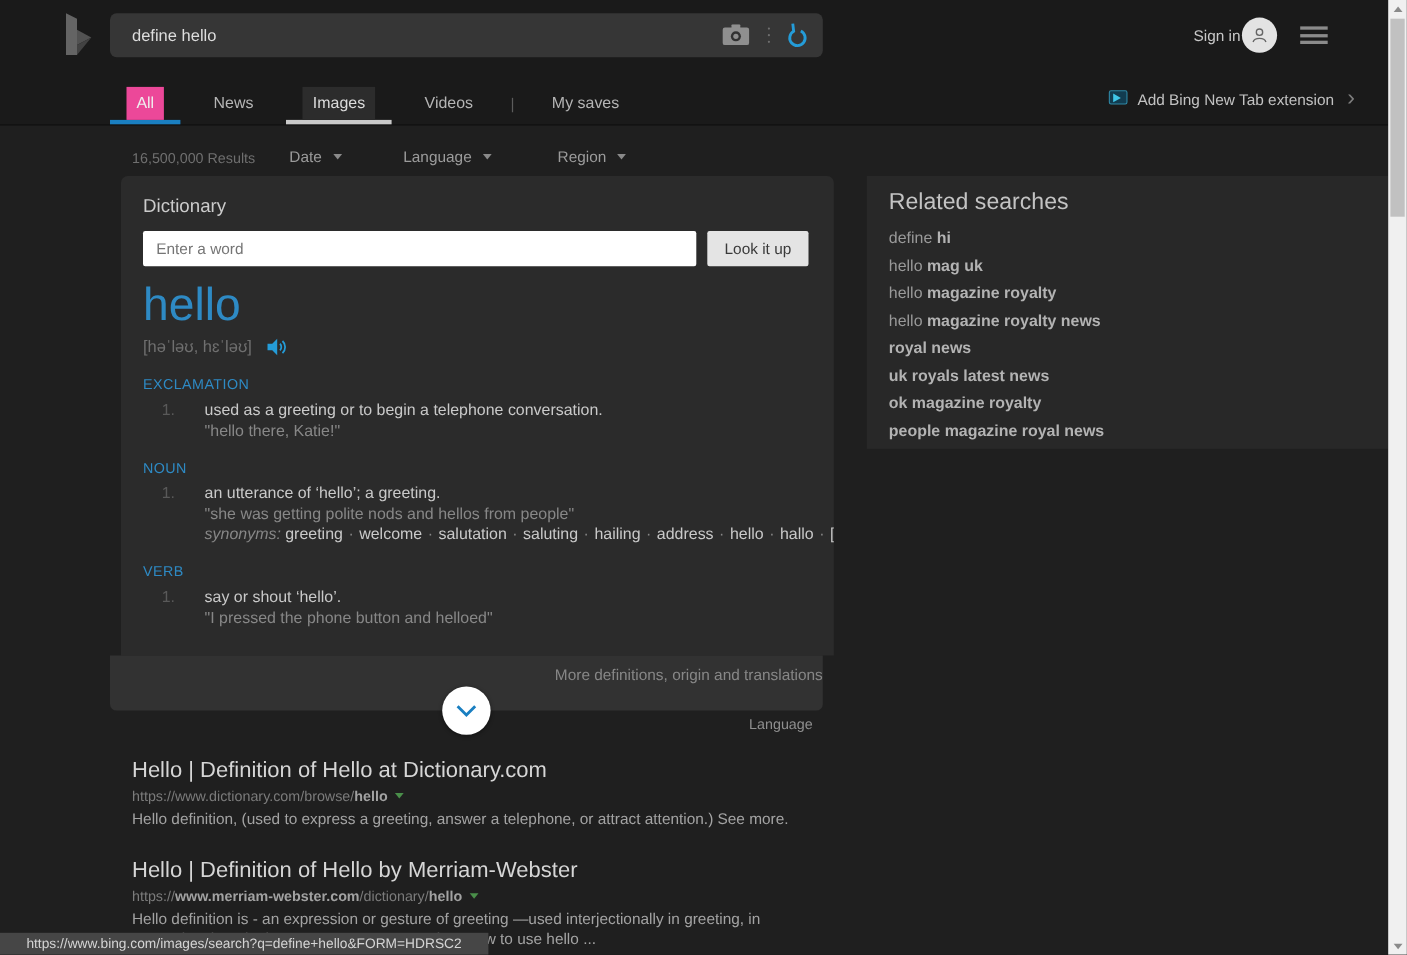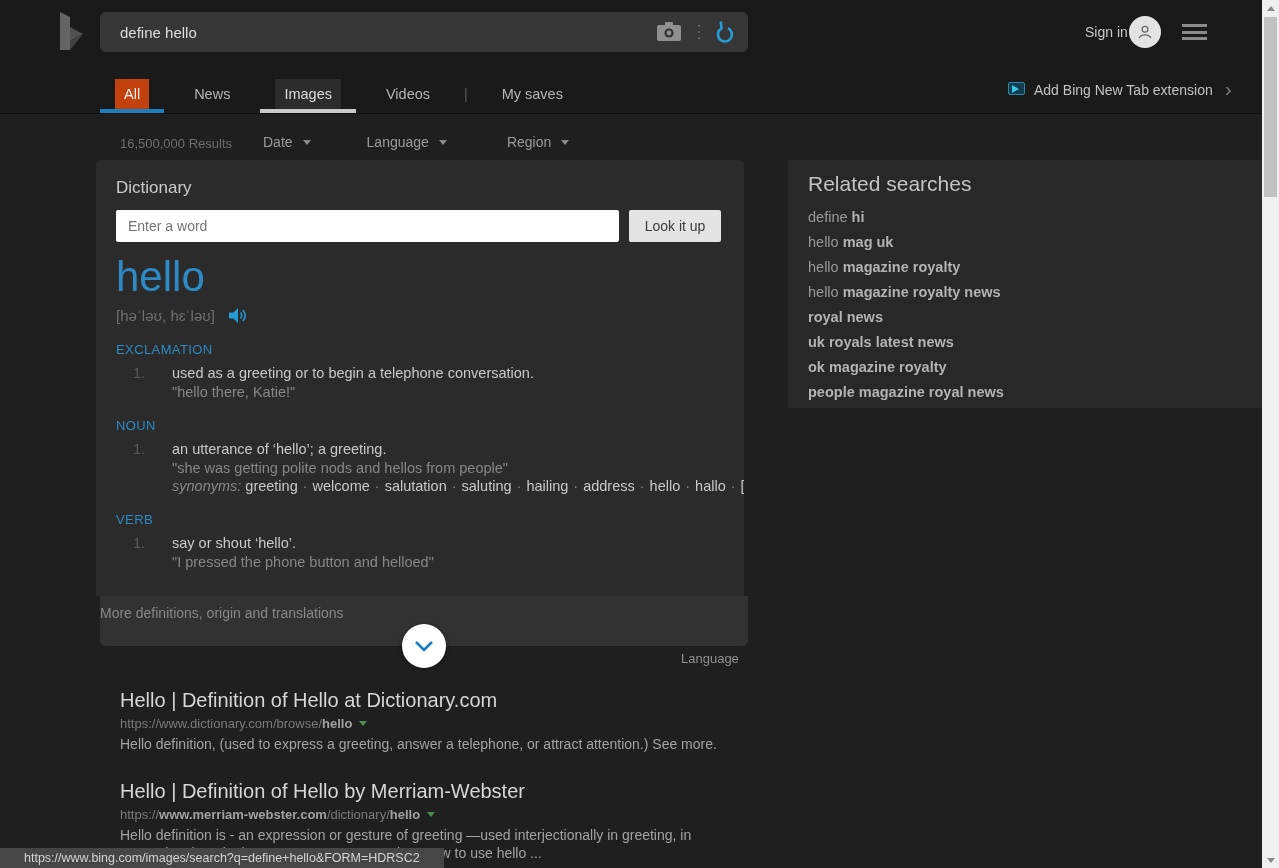--- a/index.html
+++ b/index.html
@@ -19,58 +19,58 @@
   .signin{position:absolute;left:1085px;top:24px;color:#c8c8c8;font-size:14px;cursor:pointer}
   .avatar{position:absolute;left:1129px;top:16px;width:32px;height:32px;border-radius:50%;background:#e3e3e3;display:flex;align-items:center;justify-content:center;cursor:pointer}
   .hamburger{position:absolute;left:1182px;top:24px;width:25px;height:16px;display:flex;flex-direction:column;justify-content:space-between;cursor:pointer}
   .hamburger i{display:block;height:3px;background:#8b8b8b}
 
   
   .tabs{position:absolute;left:100px;bottom:0;display:flex;align-items:stretch;height:35px}
   .tab{display:flex;align-items:center;padding:0 15px;margin-right:6px;border-bottom:4px solid transparent;cursor:pointer;color:#b5b5b5;font-size:14.5px}
   .tab .tab-label{padding:7px 9px}
   .tab.active{border-bottom-color:#1a7fc1;color:#efefef}
-  .tab.active .tab-label{background:#c2410c}
+  .tab.active .tab-label{background:#ec4899}
   .tab.hover{border-bottom-color:#c9c9c9;color:#dcdcdc}
   .tab.hover .tab-label{background:#2c2c2c}
   .tab-divider{color:#5c5c5c;display:flex;align-items:center;margin:0 10px 4px 4px;font-size:14px}
   .ext-promo{position:absolute;left:1008px;top:82px;display:flex;cursor:pointer}
   .ext-icon{width:17px;height:13px;background:#123c50;border:1px solid #2e87a5;border-radius:2px;position:relative;margin-right:9px}
   .ext-icon:before{content:"";position:absolute;left:3px;top:2px;border-left:7px solid #3fc6e8;border-top:4px solid transparent;border-bottom:4px solid transparent}
   .ext-label{color:#c2c2c2;font-size:14px}
   .chev-right{margin-left:12px;color:#7e7e7e;font-size:21px;line-height:14px}
 
   
   .results-count{position:absolute;left:120px;top:136px;color:#6f6f6f;font-size:13px}
   .filter-dds{position:absolute;left:263px;top:134px;display:flex}
   .filter-dd{display:flex;align-items:center;margin-right:56px;cursor:pointer;color:#9b9b9b;font-size:14px}
   .filter-dd:nth-child(2){margin-right:60px}
   .caret-down{width:0;height:0;border-left:4px solid transparent;border-right:4px solid transparent;border-top:5px solid #8a8a8a;margin-left:10px}
 
   
-  .dict-card{position:absolute;left:96px;top:160px;width:648px;height:436px;background:#2b2b2b;border-radius:6px 6px 0 0;padding:18px 20px;overflow:hidden}
+  .dict-card{position:absolute;left:110px;top:160px;width:648px;height:436px;background:#2b2b2b;border-radius:6px 6px 0 0;padding:18px 20px;overflow:hidden}
   .dict-title{font-size:17px;font-weight:400;color:#cbcbcb}
   .dict-form{display:flex;margin-top:12px}
   .dict-input{width:503px;height:32px;border:none;border-radius:2px;background:#fff;font-size:14px;padding:16px 12px;color:#222;outline:none;font-family:"Liberation Sans",sans-serif}
   .dict-input::placeholder{color:#757575}
   .lookup-btn{width:92px;height:32px;margin-left:10px;border:none;border-radius:2px;background:#e4e4e4;color:#3a3a3a;font-size:14px;cursor:pointer;font-family:Liberation Sans, sans-serif}
   .dict-word{margin-top:11px;font-size:42px;color:#2e8ac4;line-height:1.12;font-weight:400}
   .dict-pron{margin-top:7px;display:flex;align-items:flex-end;color:#6f6f6f;font-size:15px}
   .speaker{margin-left:14px;cursor:pointer;display:flex}
   .pos-heading{margin-top:18px;font-size:13px;color:#2e8ac4;letter-spacing:.4px}
   .def-item{display:flex;margin-top:8px;font-size:14.5px}
   .def-num{width:22px;margin-left:17px;color:#595959;flex:0 0 auto}
   .def-body{flex:1;margin-left:17px}
   .def-text{color:#c9c9c9}
   .def-example{color:#878787;margin-top:3px}
   .syn-row{margin-top:2px;color:#c9c9c9}
   .syn-label{font-style:italic;color:#878787;margin-right:4px}
   .syn-sep{color:#878787;padding:0 5px}
   .syn-link{cursor:pointer}
-  .dict-footer{position:absolute;left:100px;top:596px;width:648px;height:50px;background:#323232;border-radius:0 0 6px 6px;text-align:left;padding-top:9px;color:#878787;font-size:14px;cursor:pointer}
+  .dict-footer{position:absolute;left:100px;top:596px;width:648px;height:50px;background:#323232;border-radius:0 0 6px 6px;text-align:right;padding-top:9px;color:#878787;font-size:14px;cursor:pointer}
   .chev-circle{position:absolute;left:402px;top:624px;width:44px;height:44px;border-radius:50%;background:#fff;box-shadow:0 1px 4px rgba(0,0,0,.45);display:flex;align-items:center;justify-content:center;cursor:pointer;z-index:5}
   .feedback{position:absolute;left:681px;top:651px;color:#8f8f8f;font-size:13px;cursor:pointer}
 
   
   .results{position:absolute;left:120px;top:688px;width:622px}
   .result{margin-bottom:25px}
   .result-title{font-size:20px;color:#d6d6d6;font-weight:400;cursor:pointer;line-height:1.25}
   .result-url{margin-top:3px;font-size:13px;color:#7b7b7b;display:flex;align-items:center}
   .result-url .u-bold{color:#a2a2a2;font-weight:700}
   .url-caret{width:0;height:0;border-left:4px solid transparent;border-right:4px solid transparent;border-top:5px solid #4a8f4a;margin-left:7px;cursor:pointer}

